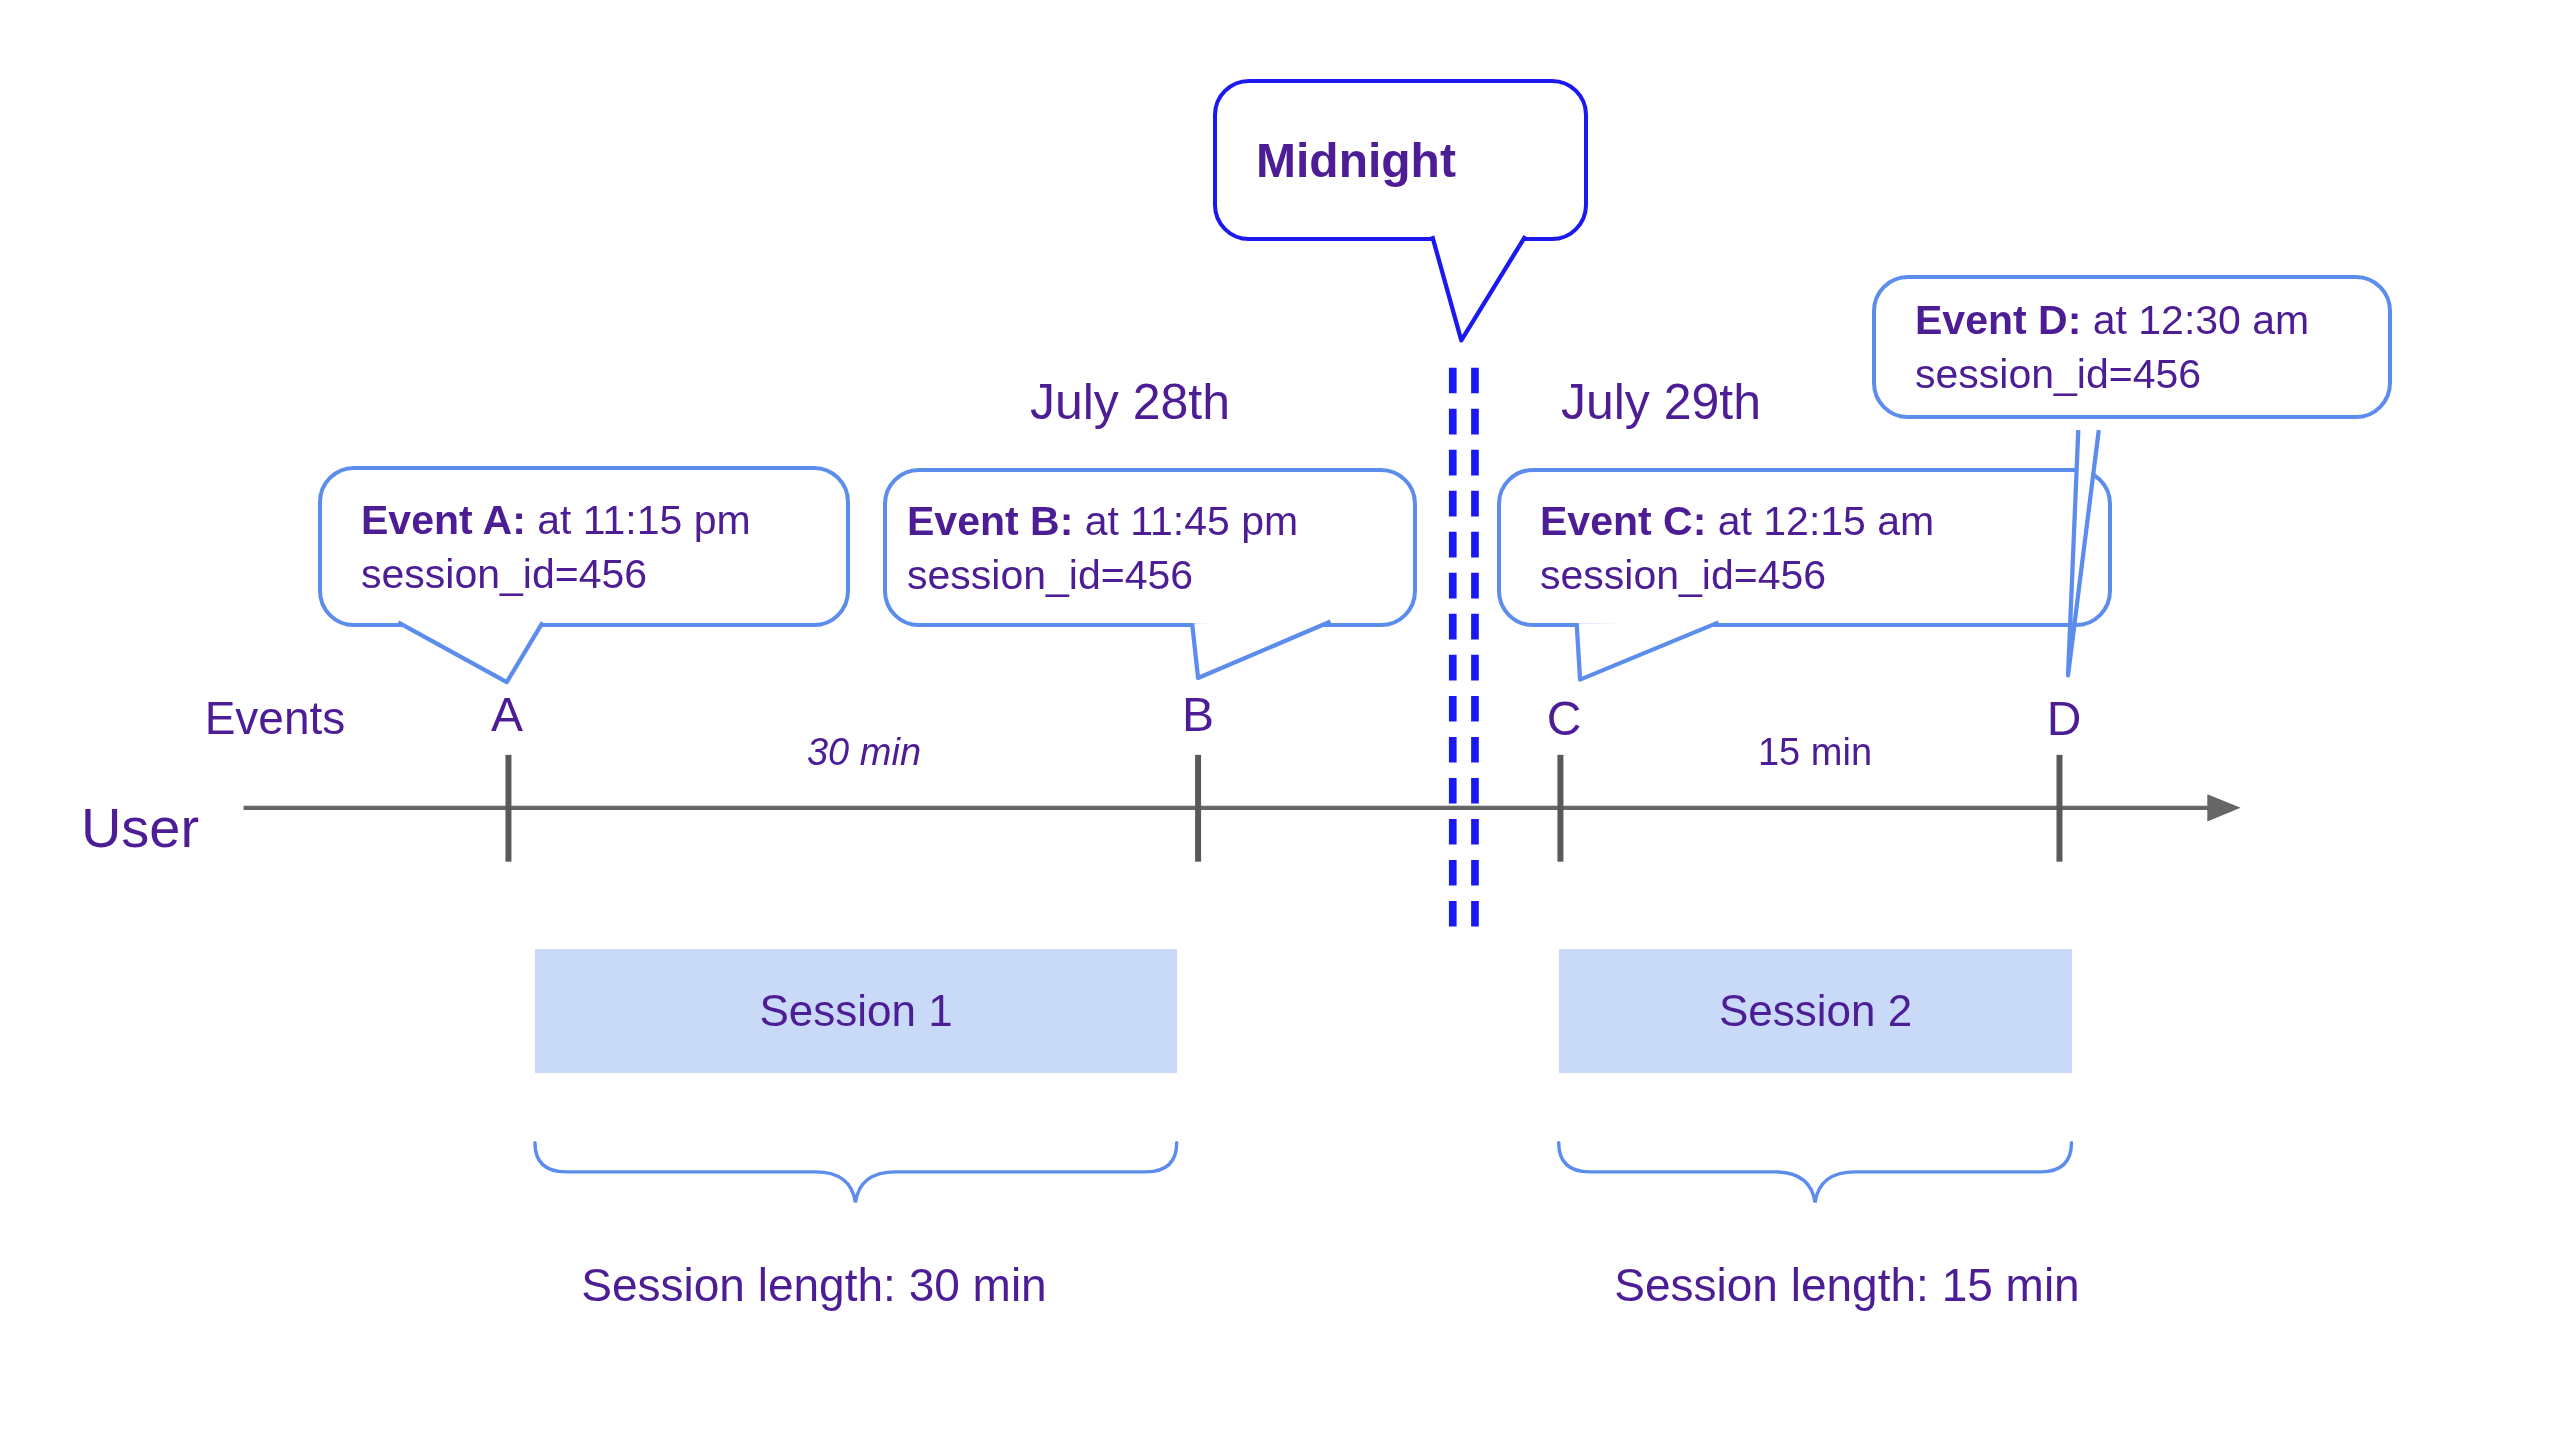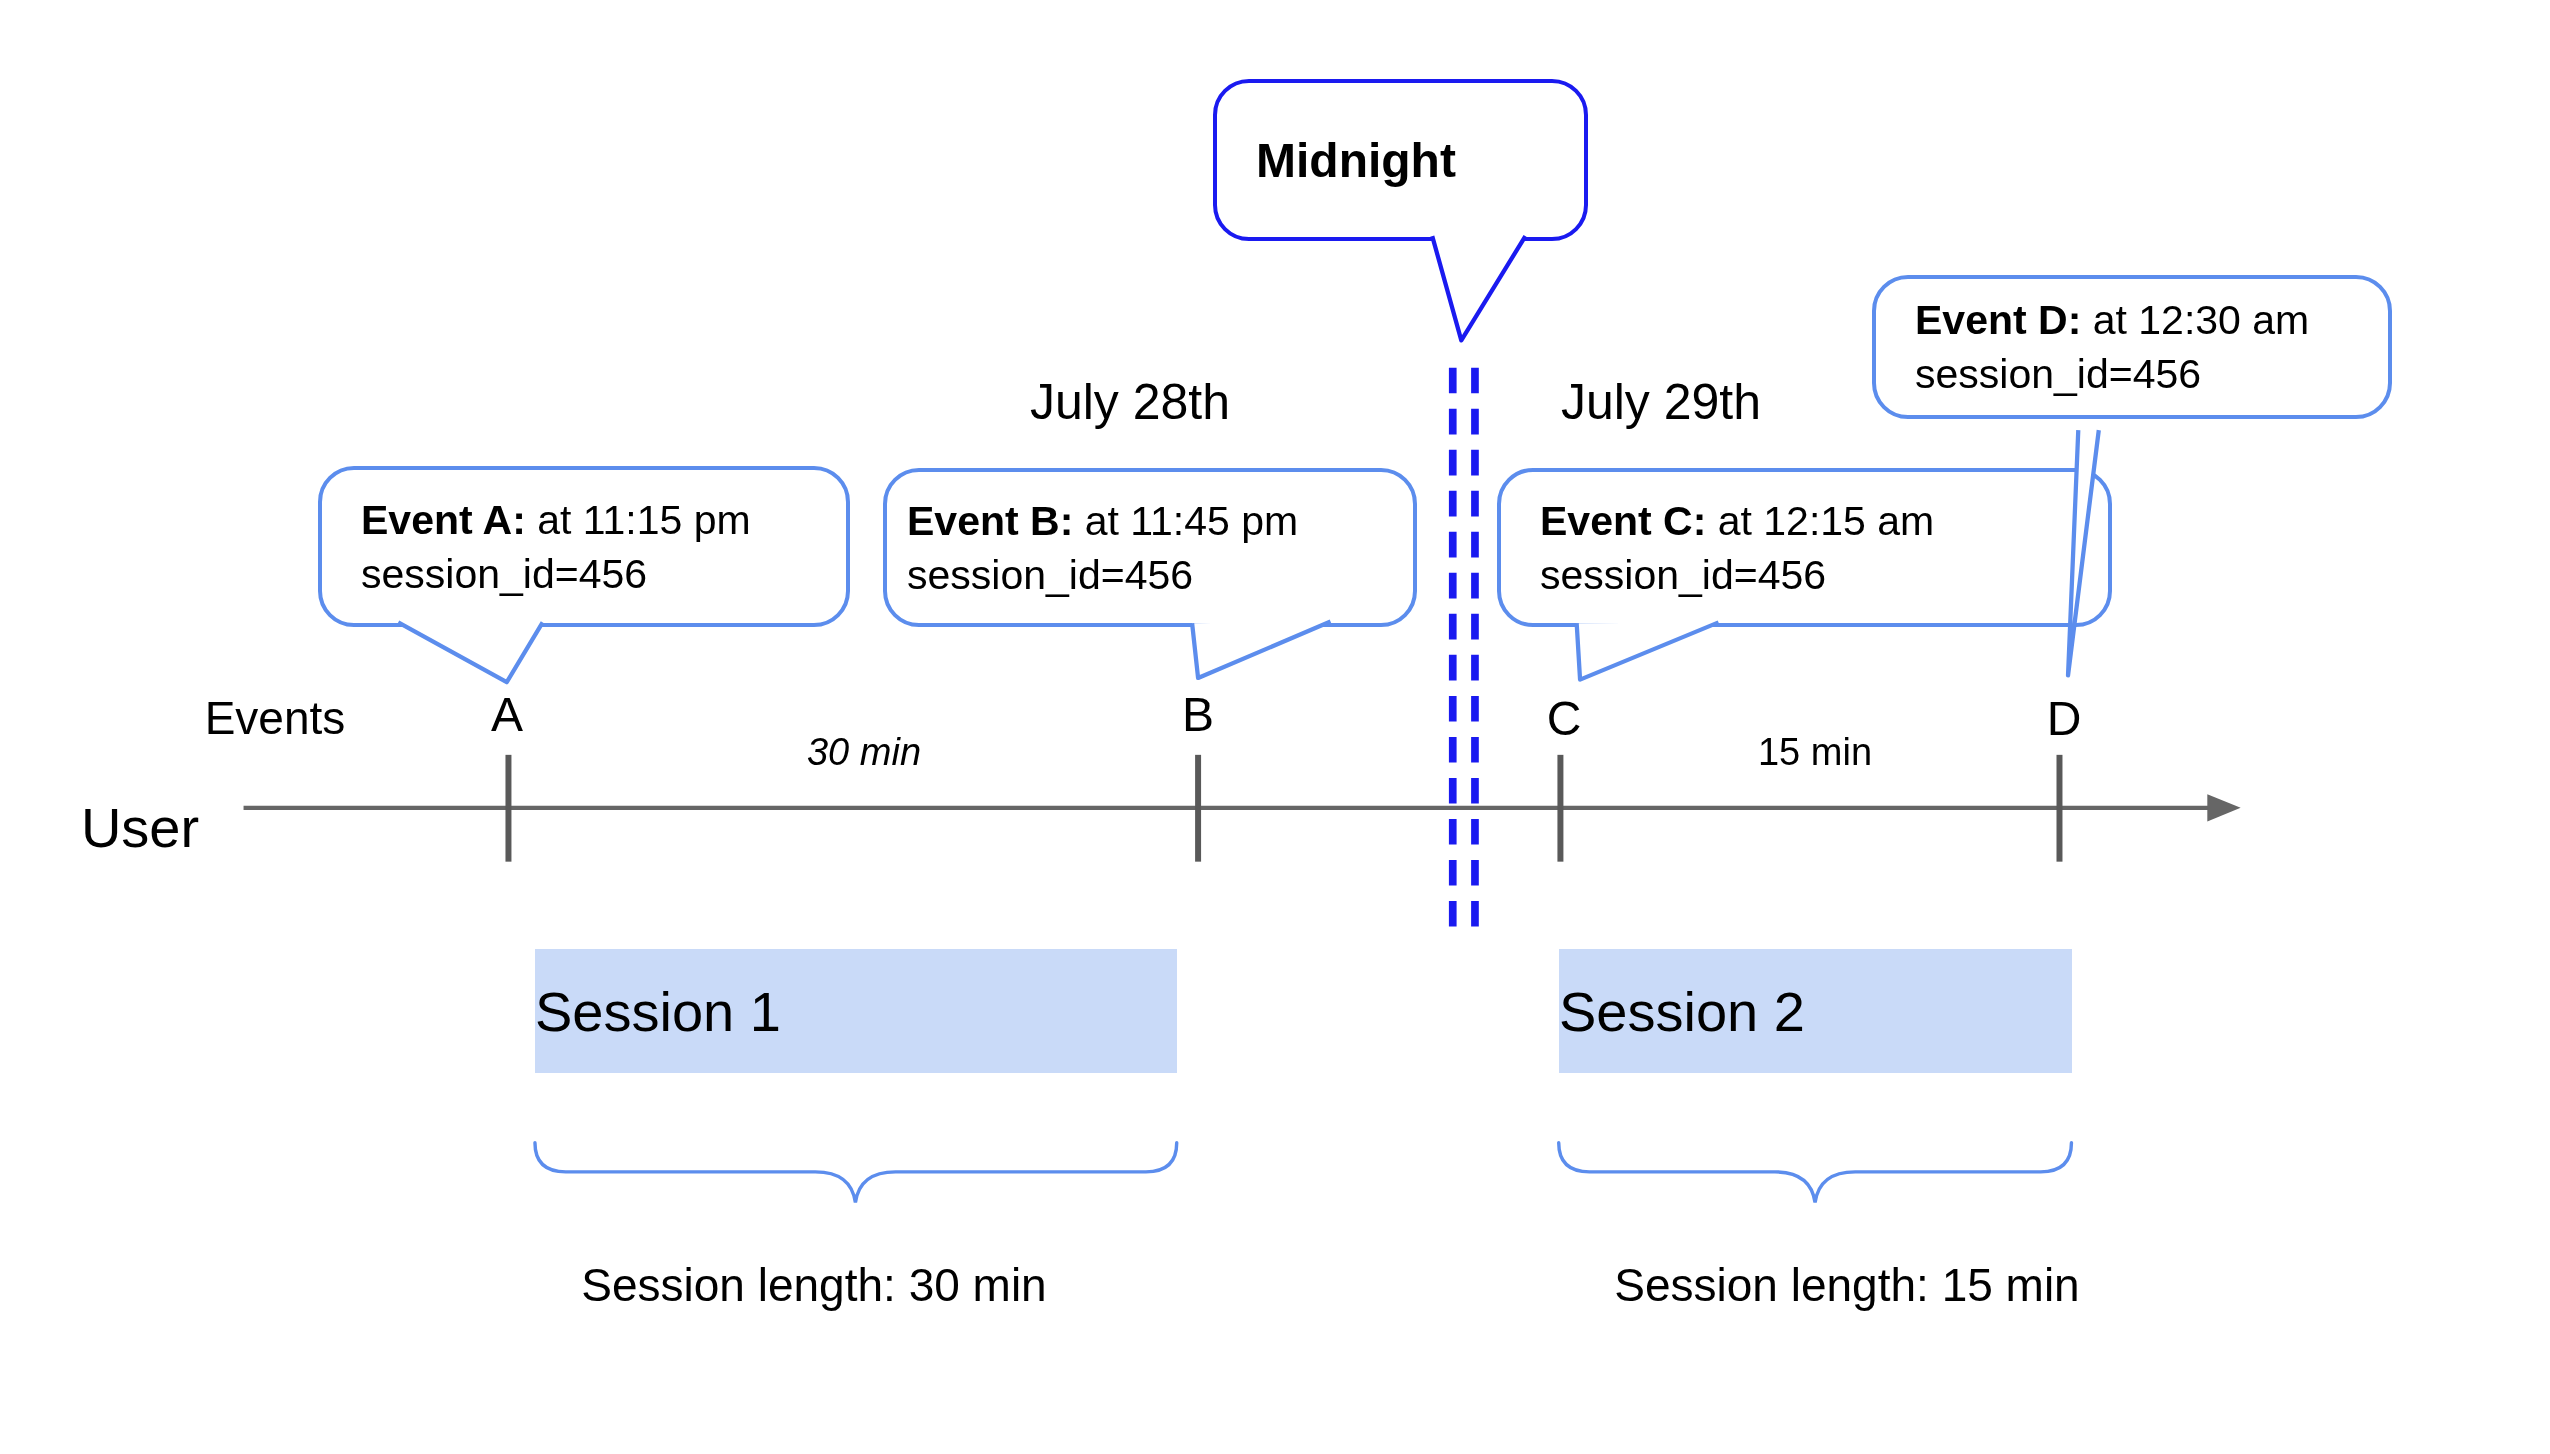--- a/index.html
+++ b/index.html
@@ -1,33 +1,33 @@
 <!DOCTYPE html>
 <html style="font-size:13.7px"><head>
 <meta charset="utf-8">
 <style>
   html,body{margin:0;padding:0;background:#fff;}
   #canvas{position:relative;width:2550px;height:1455px;background:#fff;overflow:hidden;
-          font-family:"Liberation Sans", sans-serif;color:#000000;}
+          font-family:"Liberation Sans", sans-serif;color:#4c1d95;}
   .abs{position:absolute;}
   .center{transform:translateX(-50%);white-space:nowrap;}
   .bubble{position:absolute;background:#fff;border:4.3px solid #5c8ded;border-radius:36px;
           display:flex;flex-direction:column;justify-content:center;box-sizing:border-box;
           padding-left:39px;font-size:41px;line-height:54px;z-index:2;}
   .bubble .ln{white-space:nowrap;}
   .bubble b{font-weight:bold;}
   #midnight-bubble{border-color:#1a1af0;font-size:48px;font-weight:bold;line-height:51px;}
   .svglayer{position:absolute;left:0;top:0;z-index:3;pointer-events:none;}
   .datelabel{font-size:50px;}
   .ticklabel{font-size:48px;}
   .gaplabel{font-size:38px;}
   .axislabel{font-size:46px;}
   #user-label{font-size:56px;}
   .sessionbox{position:absolute;background:#c9daf8;display:flex;align-items:center;
-              justify-content:flex-start;font-size:56px;z-index:1;}
+              justify-content:center;font-size:44px;z-index:1;}
   .sessionlength{font-size:46px;margin-left:32px;}
 </style>
 </head>
 <body>
 
 <div id="canvas">
 
   <div class="bubble" id="midnight-bubble" style="left:1213px;top:79px;width:375px;height:162px;">
     <span class="ln">Midnight</span>
   </div>

